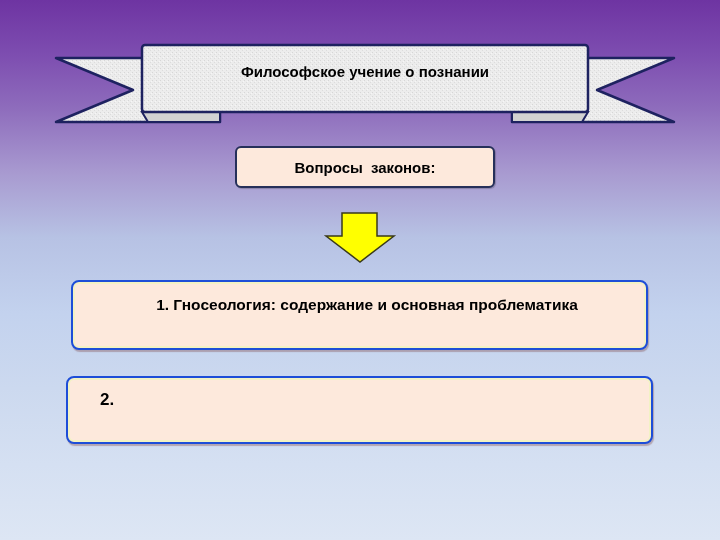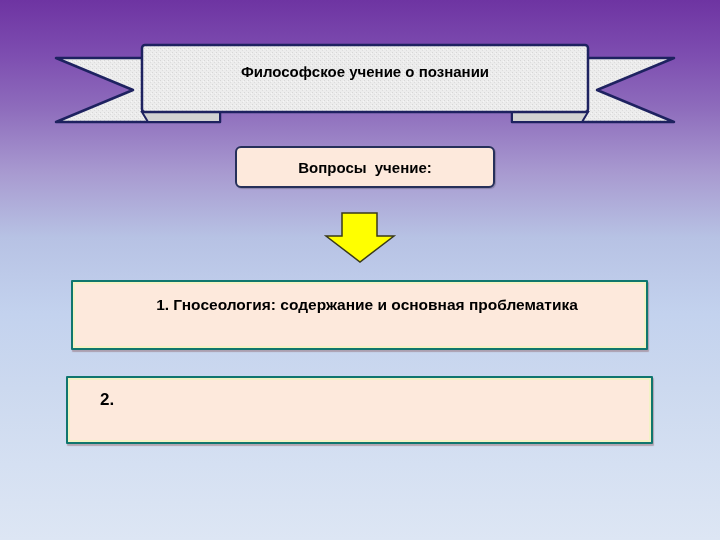--- a/index.html
+++ b/index.html
@@ -20,21 +20,21 @@
     .questions-box {
       position: absolute; left: 235px; top: 146px; width: 256px; height: 38px;
       background: #fde9dc; border: 2px solid #26305a; border-radius: 6px;
       display: flex; align-items: center; justify-content: center;
       font-weight: bold; font-size: 15px; color: #000; word-spacing: 4px;
       box-shadow: 1px 1px 1px rgba(0,0,0,0.2);
     }
     .arrow { position: absolute; left: 323px; top: 211px; }
     .item-box {
       position: absolute; background: #fde9dc;
-      border: 2px solid #0f766e; border-radius: 1px;
+      border: 2px solid #1d4ed8; border-radius: 8px;
       box-shadow: inset 0 0 0 2px #f3f2c4, 1px 2px 1px rgba(120,60,60,0.35);
       font-weight: bold; font-size: 15.5px; color: #000; text-align: center;
       line-height: 22px;
     }
     .item-1 { left: 71px; top: 280px; width: 573px; height: 66px; }
     .item-2 { left: 66px; top: 376px; width: 583px; height: 64px; }
     .item-1 .txt { position: absolute; left: 70px; right: 55px; top: 12px; }
     .item-2 .num { position: absolute; left: 32px; top: 11px; font-size: 17px; }
     .item-2 .txt { position: absolute; left: 68px; right: 26px; top: 11px; }
   </style>
@@ -58,21 +58,21 @@
 
     <polygon points="142,112 220,112 220,122 148,122" fill="#d2d2d2" stroke="#1e2260" stroke-width="2"></polygon>
     <polygon points="512,112 588,112 582,122 512,122" fill="#d2d2d2" stroke="#1e2260" stroke-width="2"></polygon>
 
     <rect x="142" y="45" width="446" height="67" rx="3" fill="url(#grain)" stroke="#1e2260" stroke-width="2.5"></rect>
   </svg>
   <div class="banner-title">Философское учение о познании</div>
 </div>
 
 <div class="questions-box">
-  <span>Вопросы  учение:</span>
+  <span>Вопросы  законов:</span>
 </div>
 
 <div class="arrow">
   <svg width="74" height="54" viewBox="0 0 74 54">
     <polygon points="19,2 54,2 54,25 71,25 37,51 3,25 19,25" fill="#ffff00" stroke="#3a3a1a" stroke-width="1.5" stroke-linejoin="miter"></polygon>
   </svg>
 </div>
 
 <div class="item-box item-1">
   <div class="txt">1. Гносеология: содержание и основная проблематика</div>

